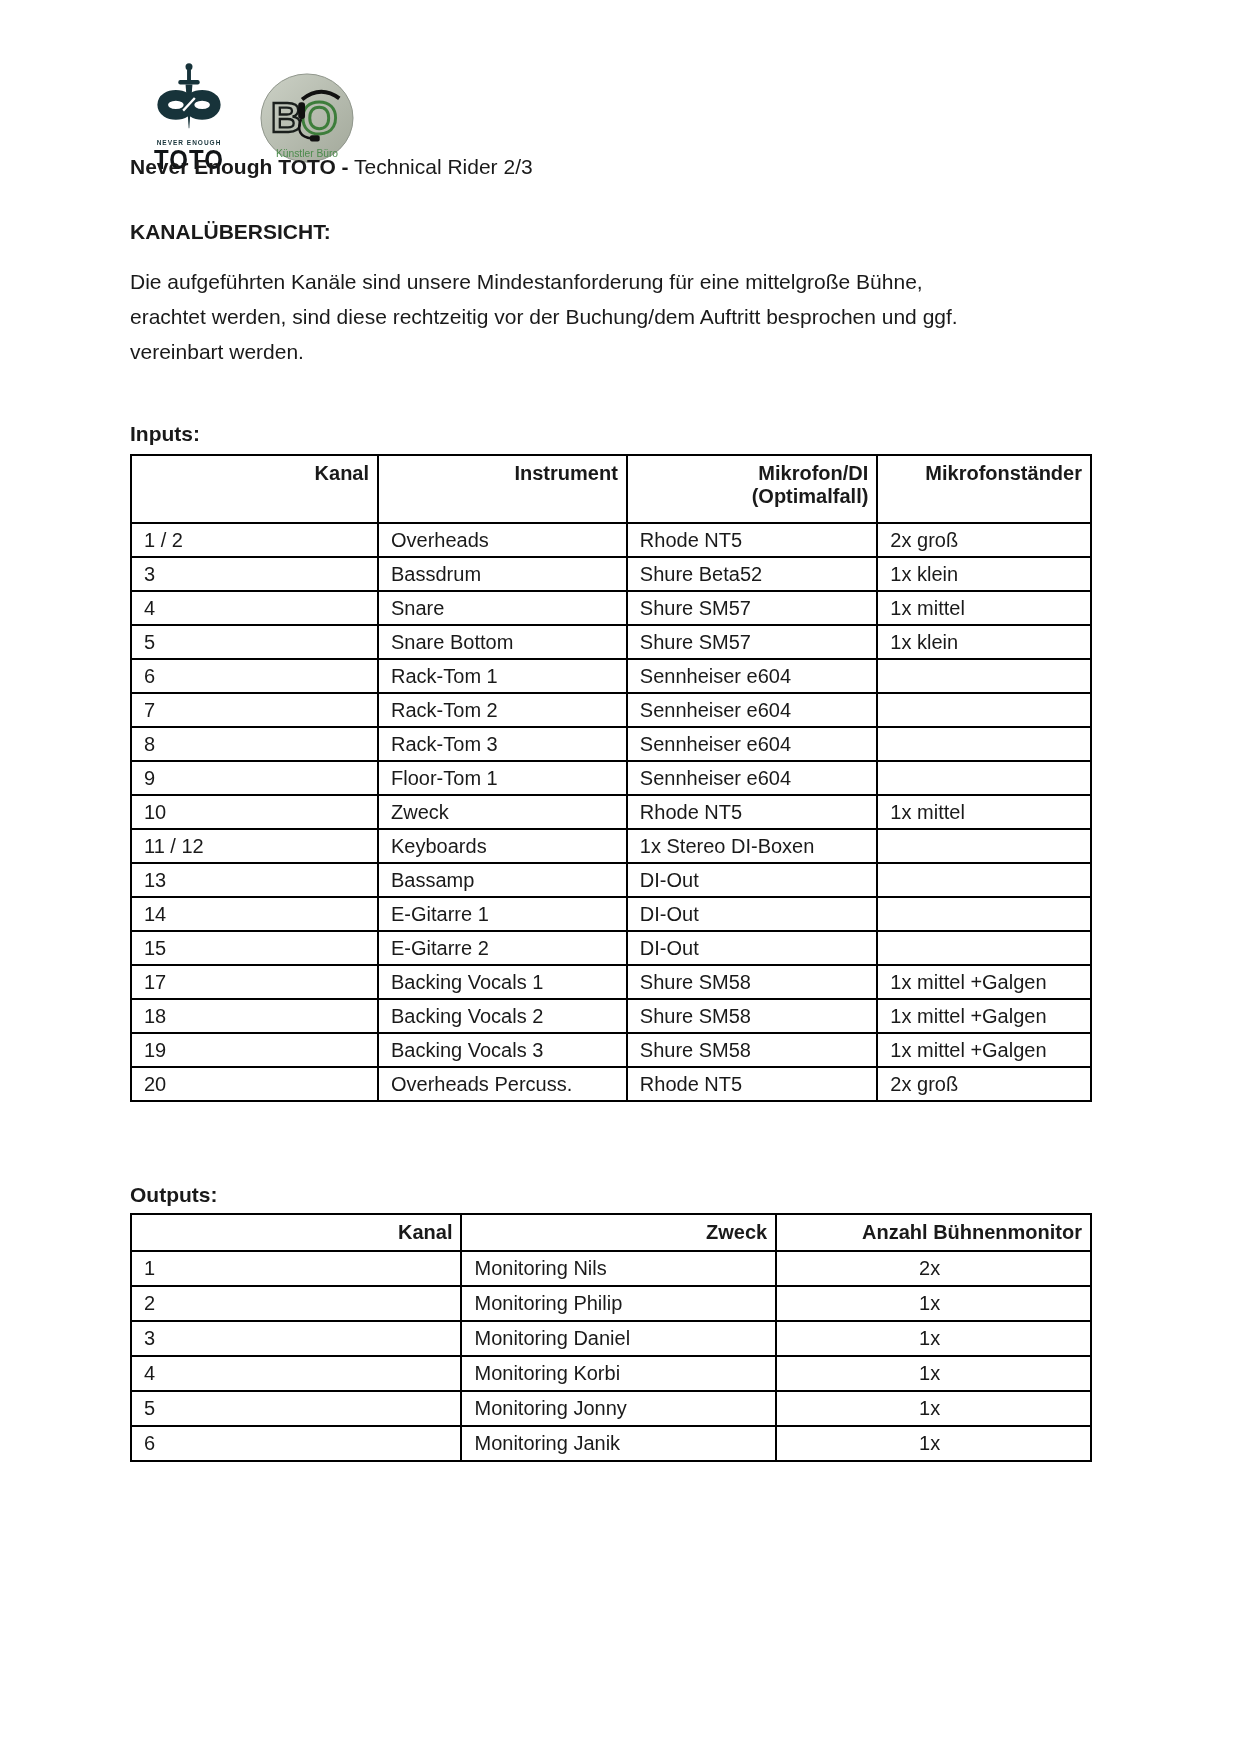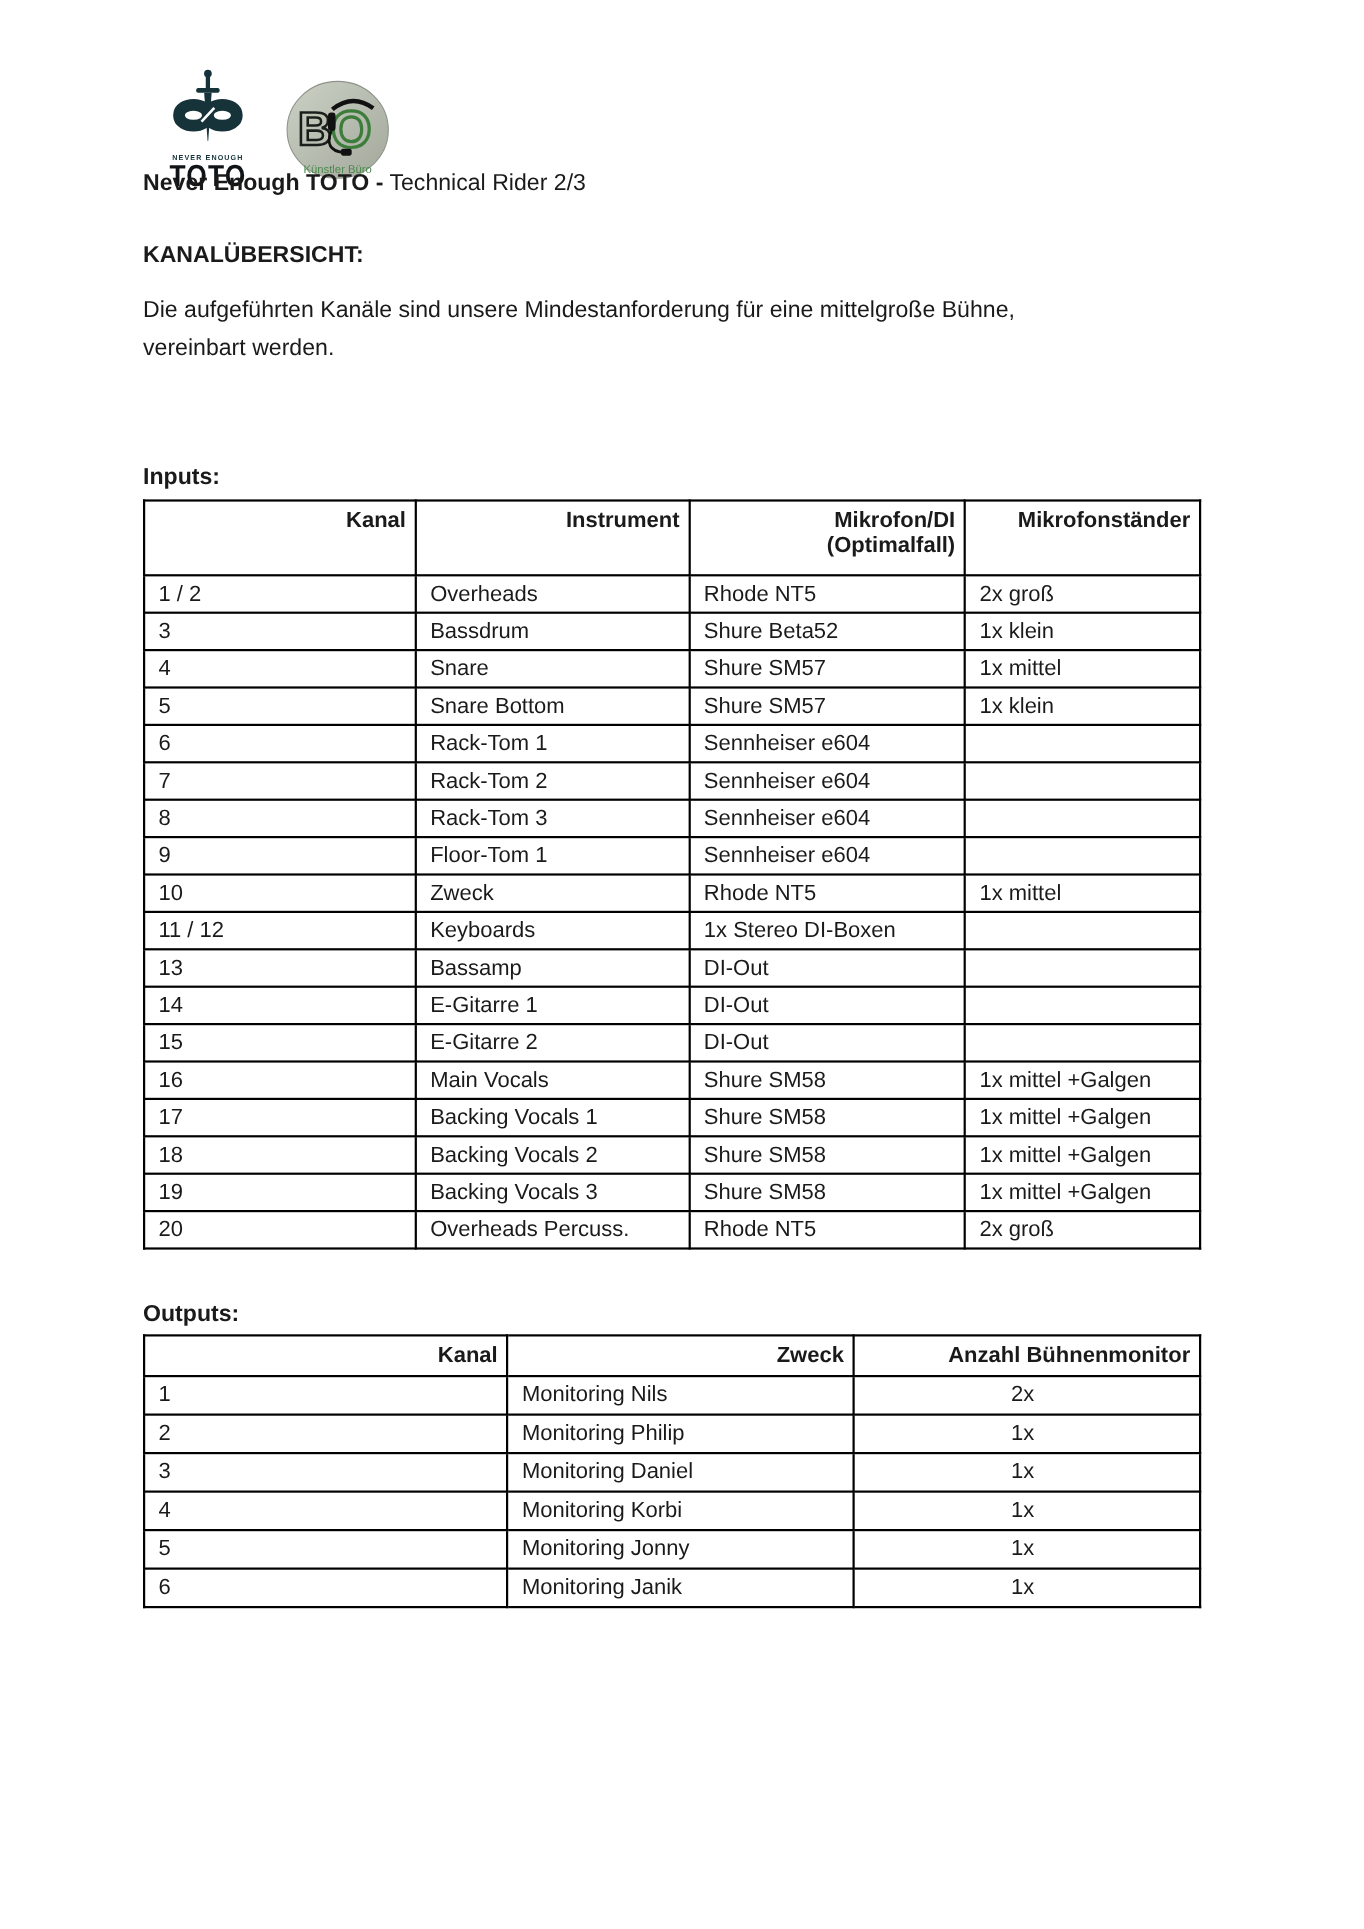--- a/index.html
+++ b/index.html
@@ -91,20 +91,21 @@
 </div>
 
 <div class="abs" id="title">
   <span class="b">Never Enough TOTO -</span><span> Technical Rider 2/3</span>
 </div>
 
 <div class="abs" id="heading-kanal">KANALÜBERSICHT:</div>
 
 <div class="abs paragraph">
   <div>Die aufgeführten Kanäle sind unsere Mindestanforderung für eine mittelgroße Bühne,</div>
+  <div>erachtet werden, sind diese rechtzeitig vor der Buchung/dem Auftritt besprochen und ggf.</div>
   <div>vereinbart werden.</div>
 </div>
 
 <div class="abs tbl-label" id="inputs-label">Inputs:</div>
 <table class="abs grid" id="inputs-table">
     <thead>
       <tr>
         <th>Kanal</th>
         <th>Instrument</th>
         <th>Mikrofon/DI
@@ -185,26 +186,20 @@
         <td>DI-Out</td>
         <td></td>
       </tr>
       <tr>
         <td>15</td>
         <td>E-Gitarre 2</td>
         <td>DI-Out</td>
         <td></td>
       </tr>
       <tr>
-        <td>16</td>
-        <td>Main Vocals</td>
-        <td>Shure SM58</td>
-        <td>1x mittel +Galgen</td>
-      </tr>
-      <tr>
         <td>17</td>
         <td>Backing Vocals 1</td>
         <td>Shure SM58</td>
         <td>1x mittel +Galgen</td>
       </tr>
       <tr>
         <td>18</td>
         <td>Backing Vocals 2</td>
         <td>Shure SM58</td>
         <td>1x mittel +Galgen</td>

